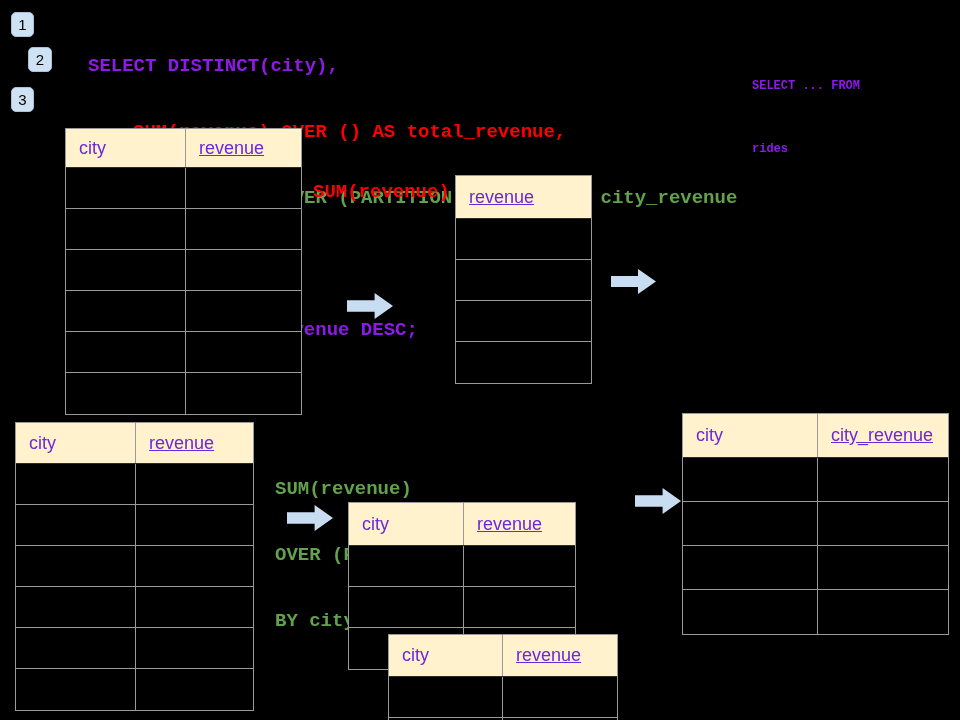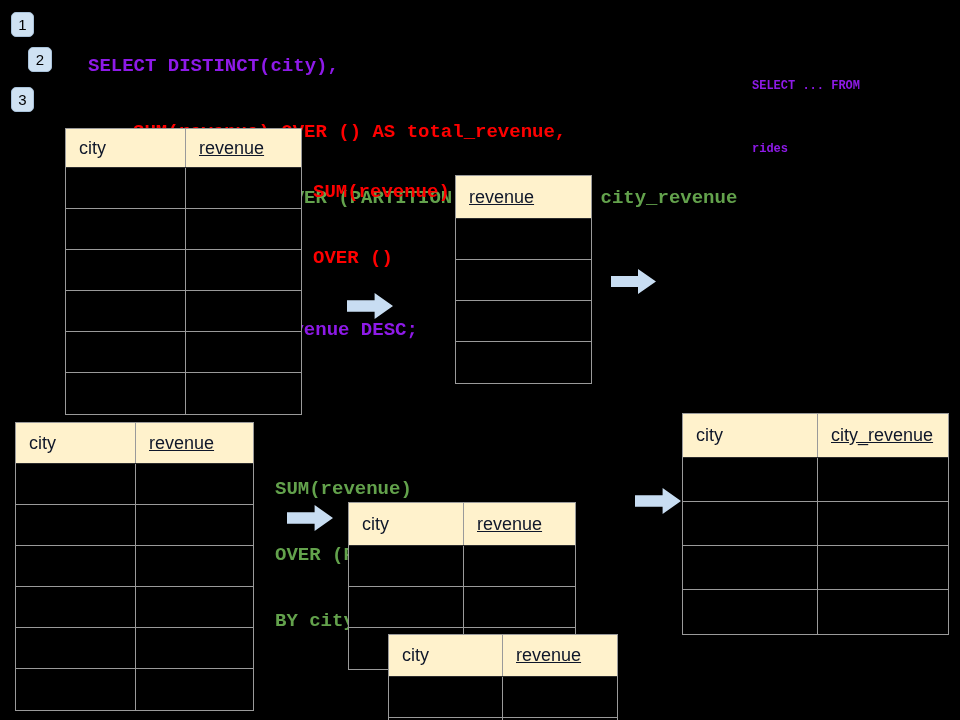--- a/index.html
+++ b/index.html
@@ -76,21 +76,21 @@
   .thead {
     display:flex;
     background:#FFF2CC;
     height:var(--hh);
     border-bottom:1px solid #2b2b2b;
     box-sizing:content-box;
   }
   .th {
     display:flex; align-items:center;
     padding-left:13px;
-    font-size:18px; color:#0f172a;
+    font-size:18px; color:#6d28d9;
     border-right:1px solid #9A9A9A;
     box-sizing:border-box;
   }
   .th.c1 { width:var(--c1); }
   .th:last-child { border-right:none; flex:1;text-decoration:underline; }
   .trow {
     display:flex;
     height:var(--rh);
     border-bottom:1px solid #9A9A9A;
     box-sizing:border-box;
@@ -125,21 +125,20 @@
   <div class="code-line ind2 purple">ORDER by city_revenue DESC;</div>
 </div>
 
 <div class="side-note mono purple">
   <div>SELECT ... FROM</div>
   <div>rides</div>
 </div>
 
 <div class="label-red mono red">
   <div>SUM(revenue)</div>
-  <div>OVER ()</div>
 </div>
 
 <div class="label-green mono green">
   <div>SUM(revenue)</div>
   <div>OVER (PARTITION</div>
   <div>BY city)</div>
 </div>
 
 <div class="arrow" id="arrow1"></div>
 <div class="arrow" id="arrow2"></div>

